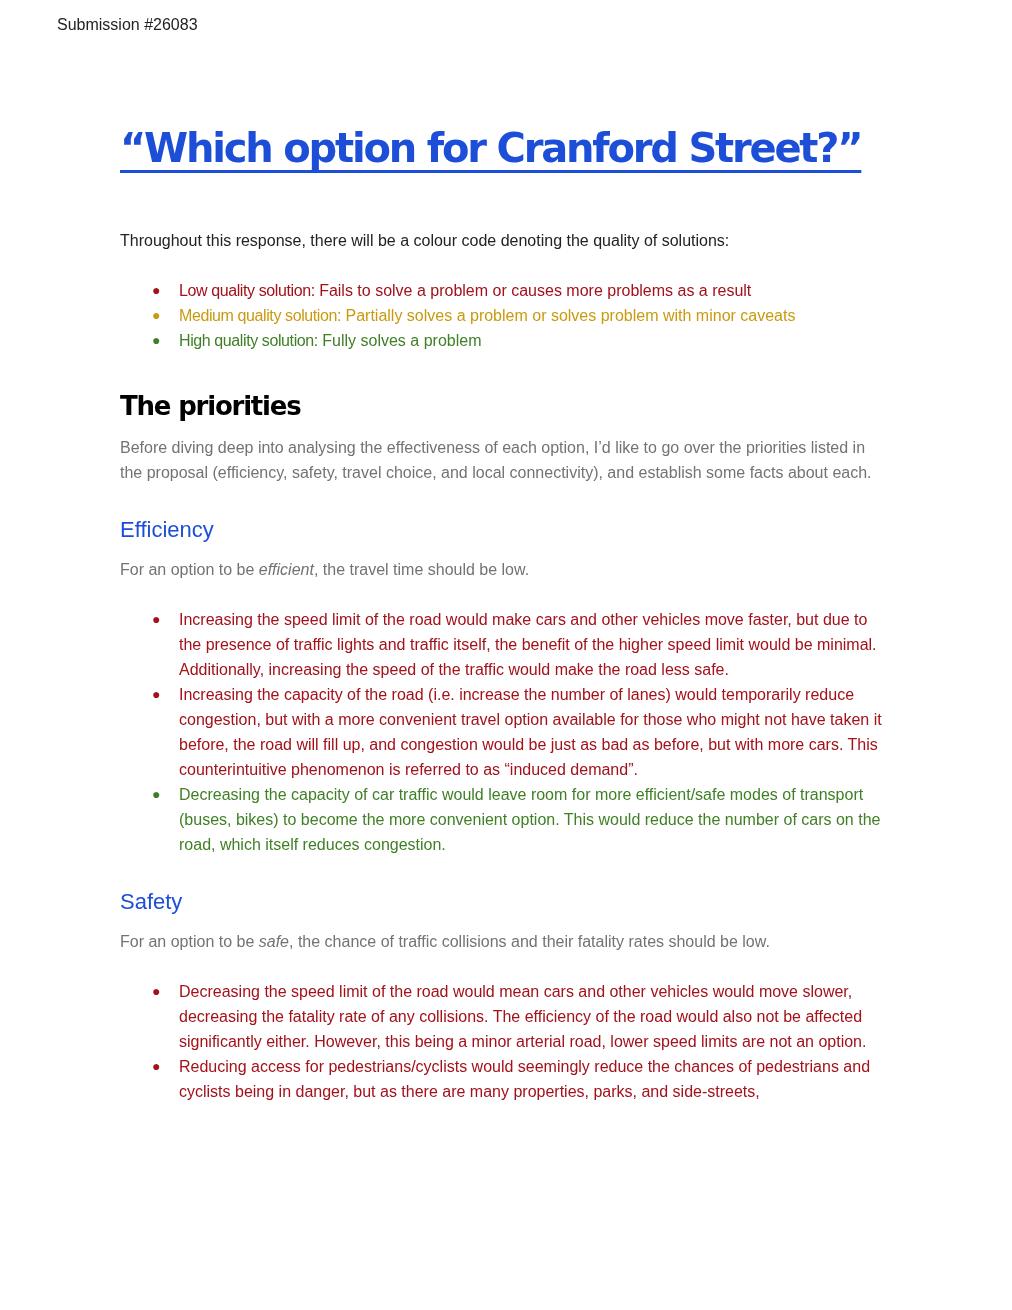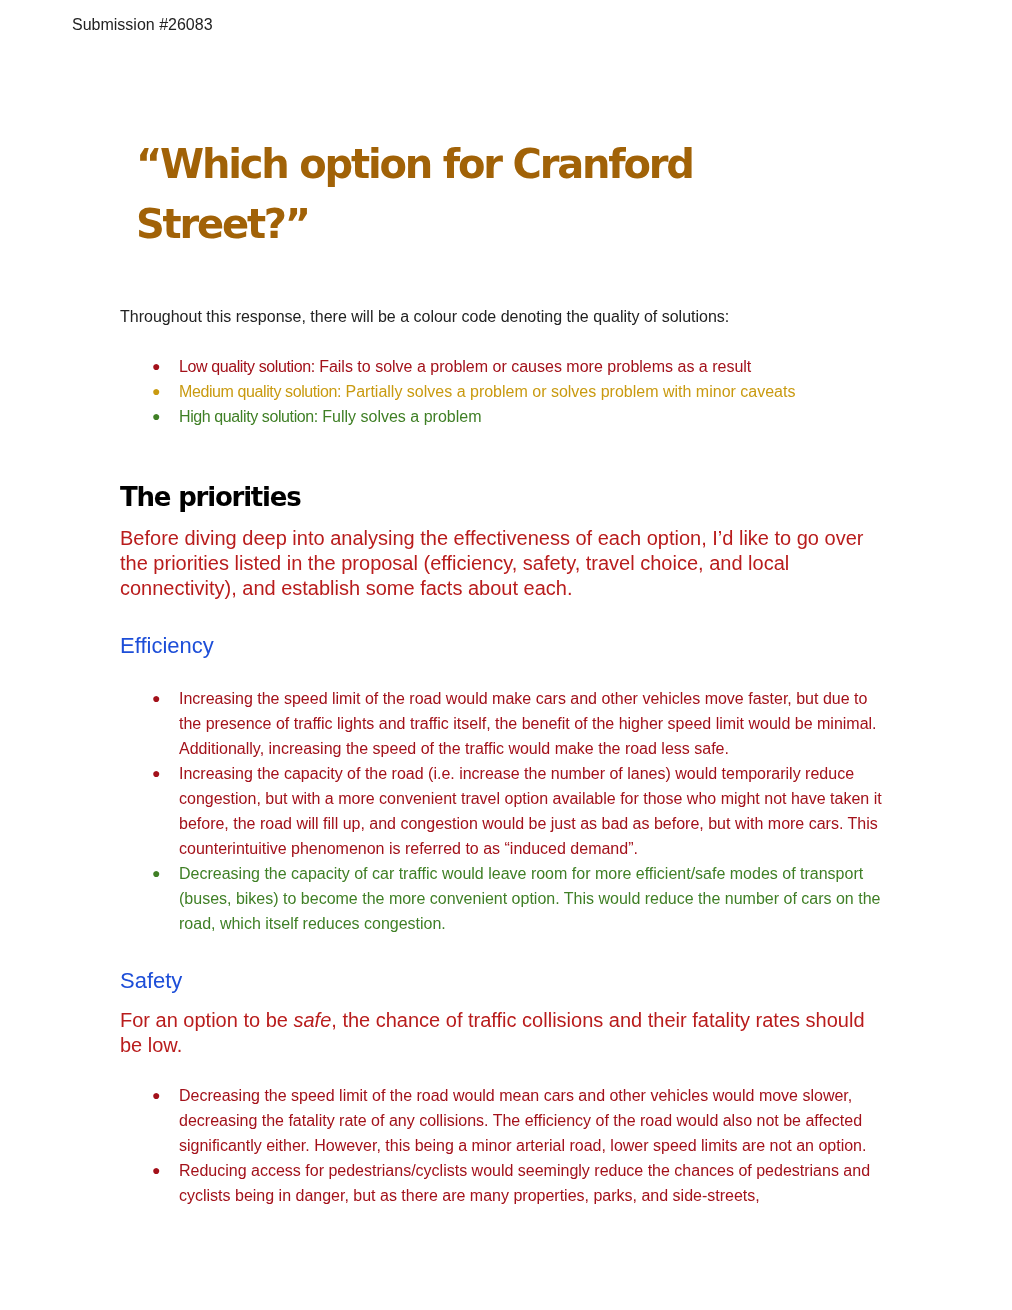--- a/index.html
+++ b/index.html
@@ -1,30 +1,30 @@
 <!DOCTYPE html>
 <html><head>
 <meta charset="utf-8">
 <style>
   html, body { margin: 0; padding: 0; background: #ffffff; }
   body { width: 1012px; height: 1310px; position: relative; overflow: hidden; font-family: "Liberation Sans", sans-serif; color: #222; }
-  .submission { position: absolute; left: 72px; top: 16px; font-size: 16px; color: #222; font-family: "Liberation Sans", sans-serif; }
+  .submission { position: absolute; left: 57px; top: 16px; font-size: 16px; color: #222; font-family: "Liberation Sans", sans-serif; }
   .page { position: absolute; left: 120px; top: 118px; width: 770px; }
-  .title { font-family: "DejaVu Sans", sans-serif; font-size: 40px; font-weight: bold; letter-spacing: -2.2px; margin: 16px; line-height: 60px; text-decoration-thickness: 3px; text-underline-offset: 8px; color: #a16207; }
+  .title { font-family: "DejaVu Sans", sans-serif; font-size: 40px; font-weight: bold; letter-spacing: -2.2px; margin: 0; line-height: 60px; text-decoration: underline; text-decoration-thickness: 3px; text-underline-offset: 8px; color: #1d4ed8; }
   .intro { margin-top: 50px; font-size: 16px; line-height: 25px; color: #222; }
   ul { margin: 0; padding: 0; list-style: none; }
   ul li { position: relative; padding-left: 59px; font-size: 16px; line-height: 25px; }
   ul li .bullet { position: absolute; left: 32px; top: 0; font-size: 14px; }
   .legend { margin-top: 25px; }
   .low { color: #a3111a; }
   .med { color: #c99a10; }
   .high { color: #3f7f25; }
   .lbl { font-weight: normal; letter-spacing: -0.4px; }
-  .h2 { font-family: "DejaVu Sans", sans-serif; font-size: 26px; font-weight: bold; letter-spacing: -1.2px; margin: 51px 0 0 0; line-height: 34px; color: #000; }
-  .para { margin-top: 12px; font-size: 20px; line-height: 25px; color: #b91c1c; }
+  .h2 { font-family: "DejaVu Sans", sans-serif; font-size: 26px; font-weight: bold; letter-spacing: -1.2px; margin: 36px 0 0 0; line-height: 34px; color: #000; }
+  .para { margin-top: 12px; font-size: 16px; line-height: 25px; color: #737373; }
   .h3 { font-size: 22px; font-weight: normal; margin: 30px 0 0 0; line-height: 30px; color: #1d4ed8; }
   .list { margin-top: 25px; }
   .u { text-underline-offset: 3px; }
 </style>
 </head>
 <body>
 
 <div class="submission">Submission #26083</div>
 
 <div class="page">
@@ -44,20 +44,21 @@
     <li class="high">
       <span class="bullet">●</span>
       <span class="lbl">High quality solution:</span><span> Fully solves a problem</span>
     </li>
   </ul>
 
   <h2 class="h2">The priorities</h2>
   <div class="para">Before diving deep into analysing the effectiveness of each option, I’d like to go over the priorities listed in the proposal (efficiency, safety, travel choice, and local connectivity), and establish some facts about each.</div>
 
   <h3 class="h3">Efficiency</h3>
+  <div class="para"><span>For an option to be </span><em>efficient</em><span>, the travel time should be low.</span></div>
 
   <ul class="list">
     <li class="low">
       <span class="bullet">●</span>
       <span class="u">Increasing the speed limit</span><span> of the road would make cars and other vehicles move faster, but due to the presence of traffic lights and traffic itself, the benefit of the higher speed limit would be minimal. Additionally, increasing the speed of the traffic would make the road less safe.</span>
     </li>
     <li class="low">
       <span class="bullet">●</span>
       <span class="u">Increasing the capacity</span><span> of the road (i.e. increase the number of lanes) would temporarily reduce congestion, but with a more convenient travel option available for those who might not have taken it before, the road will fill up, and congestion would be just as bad as before, but with more cars. This counterintuitive phenomenon is referred to as “induced demand”.</span>
     </li>

